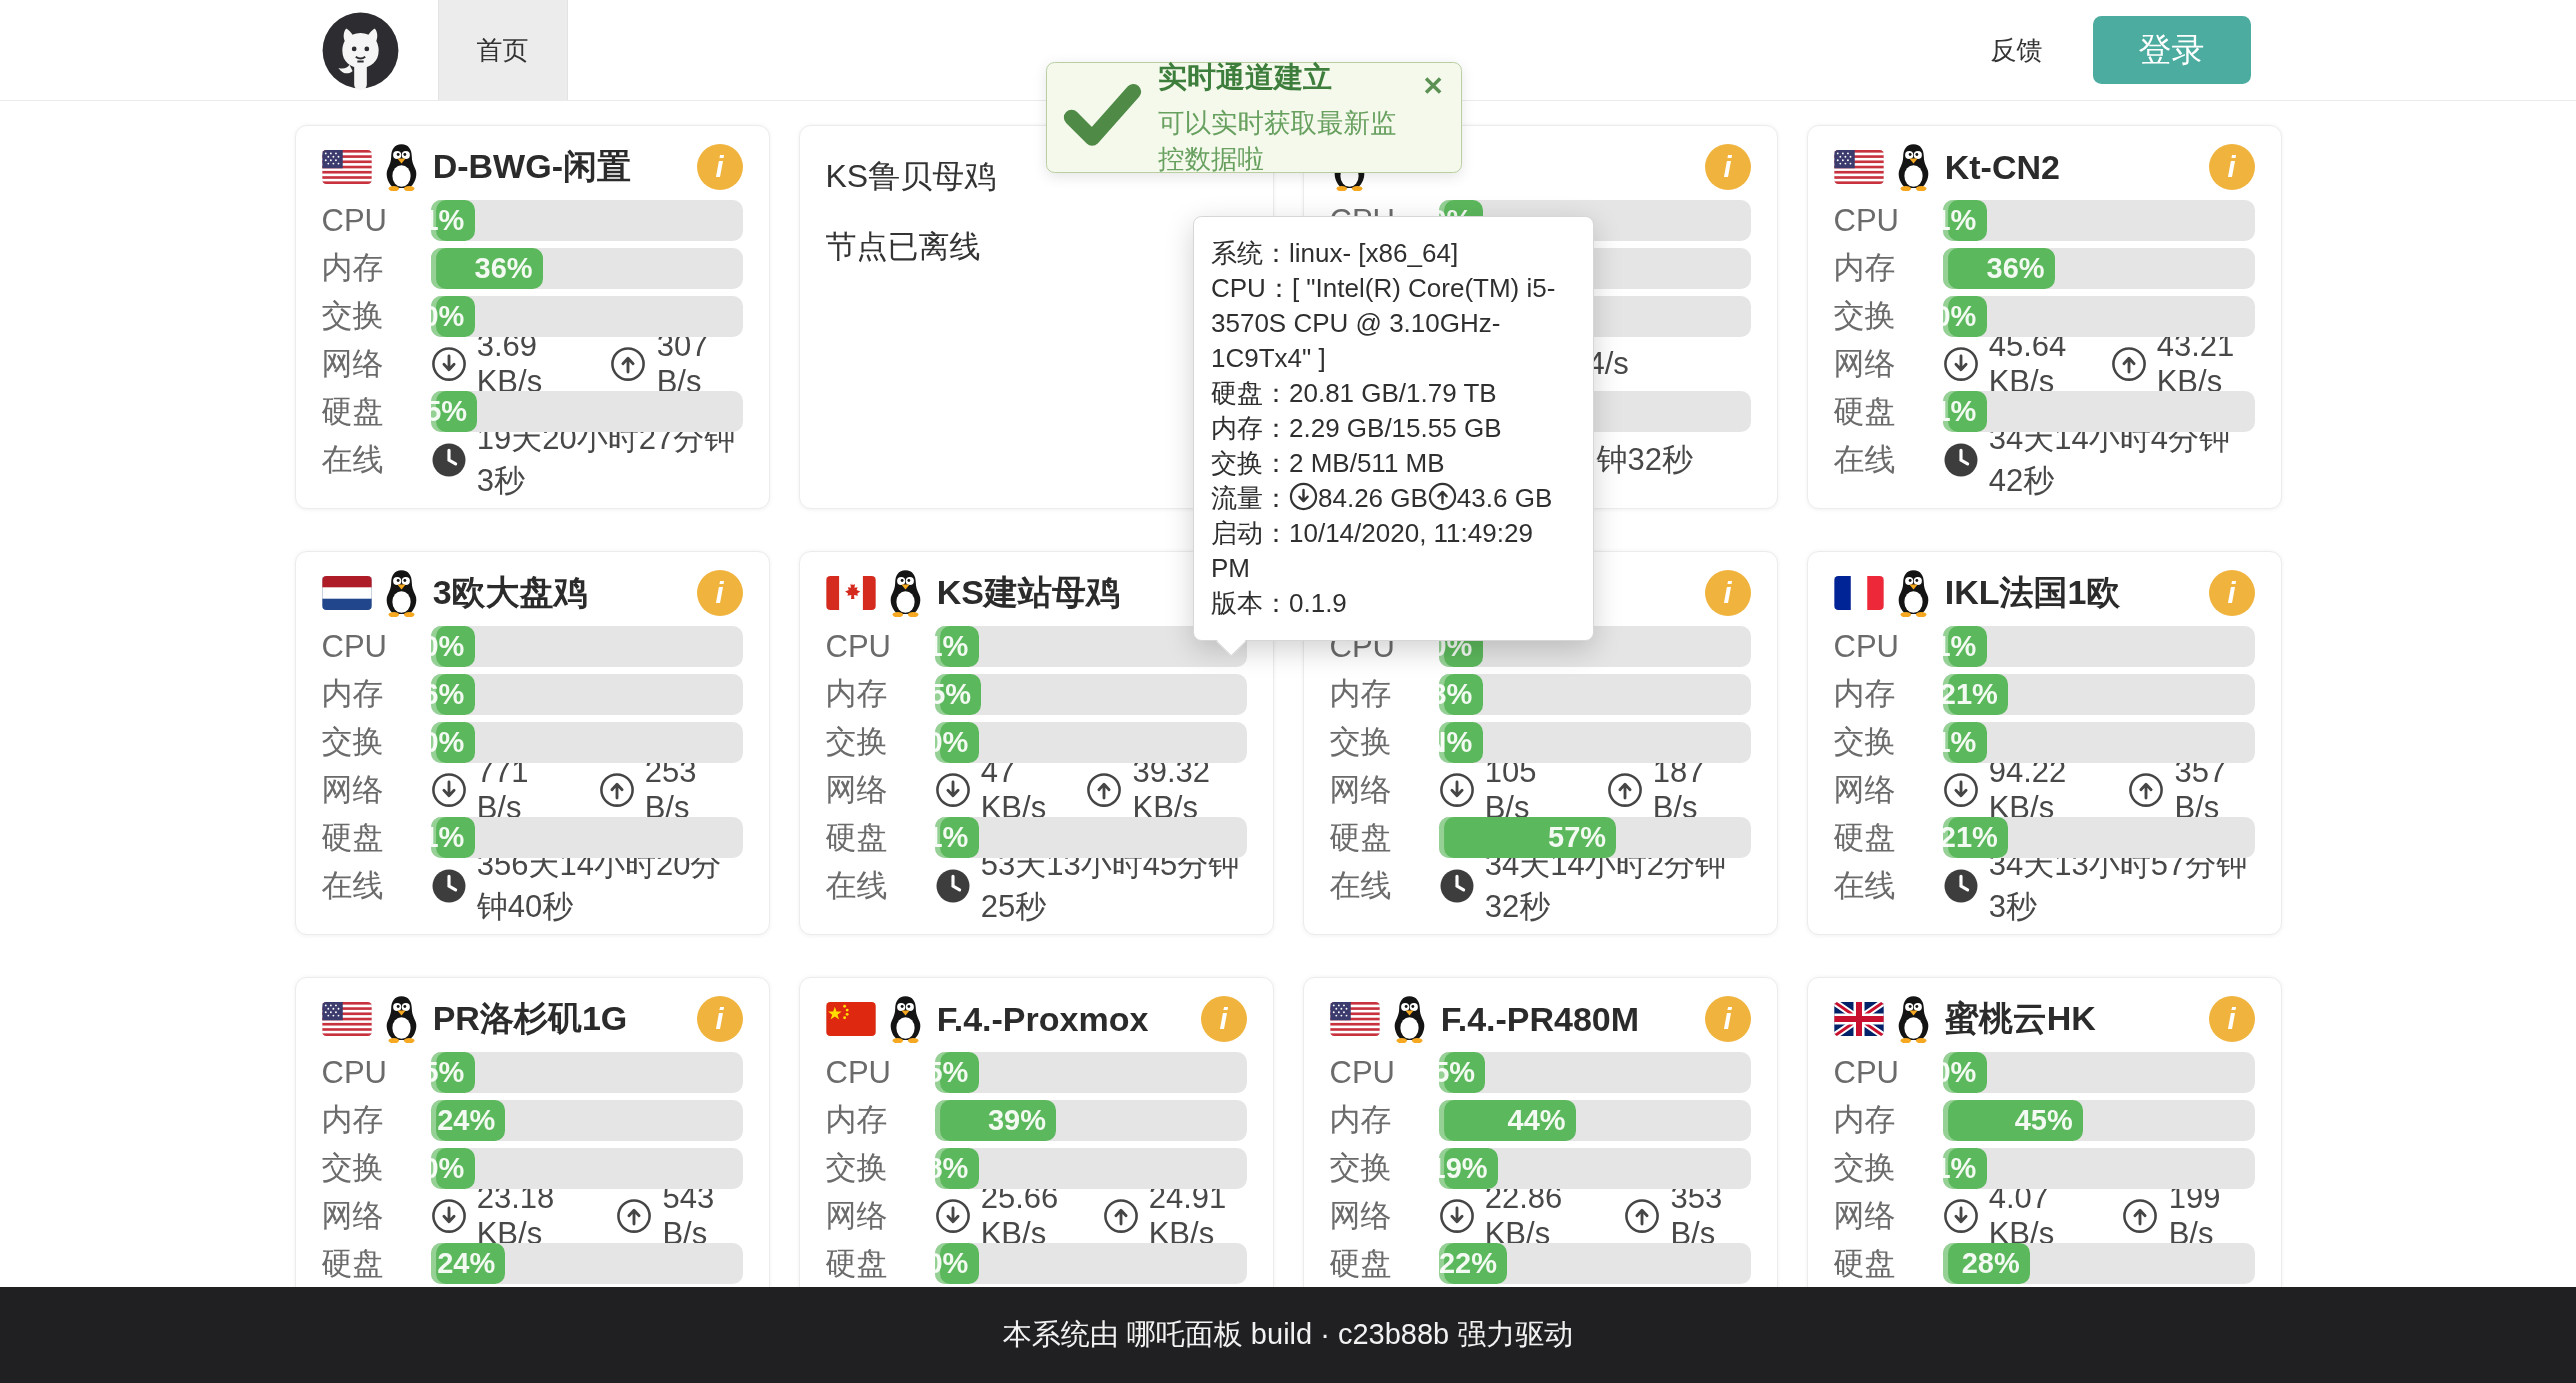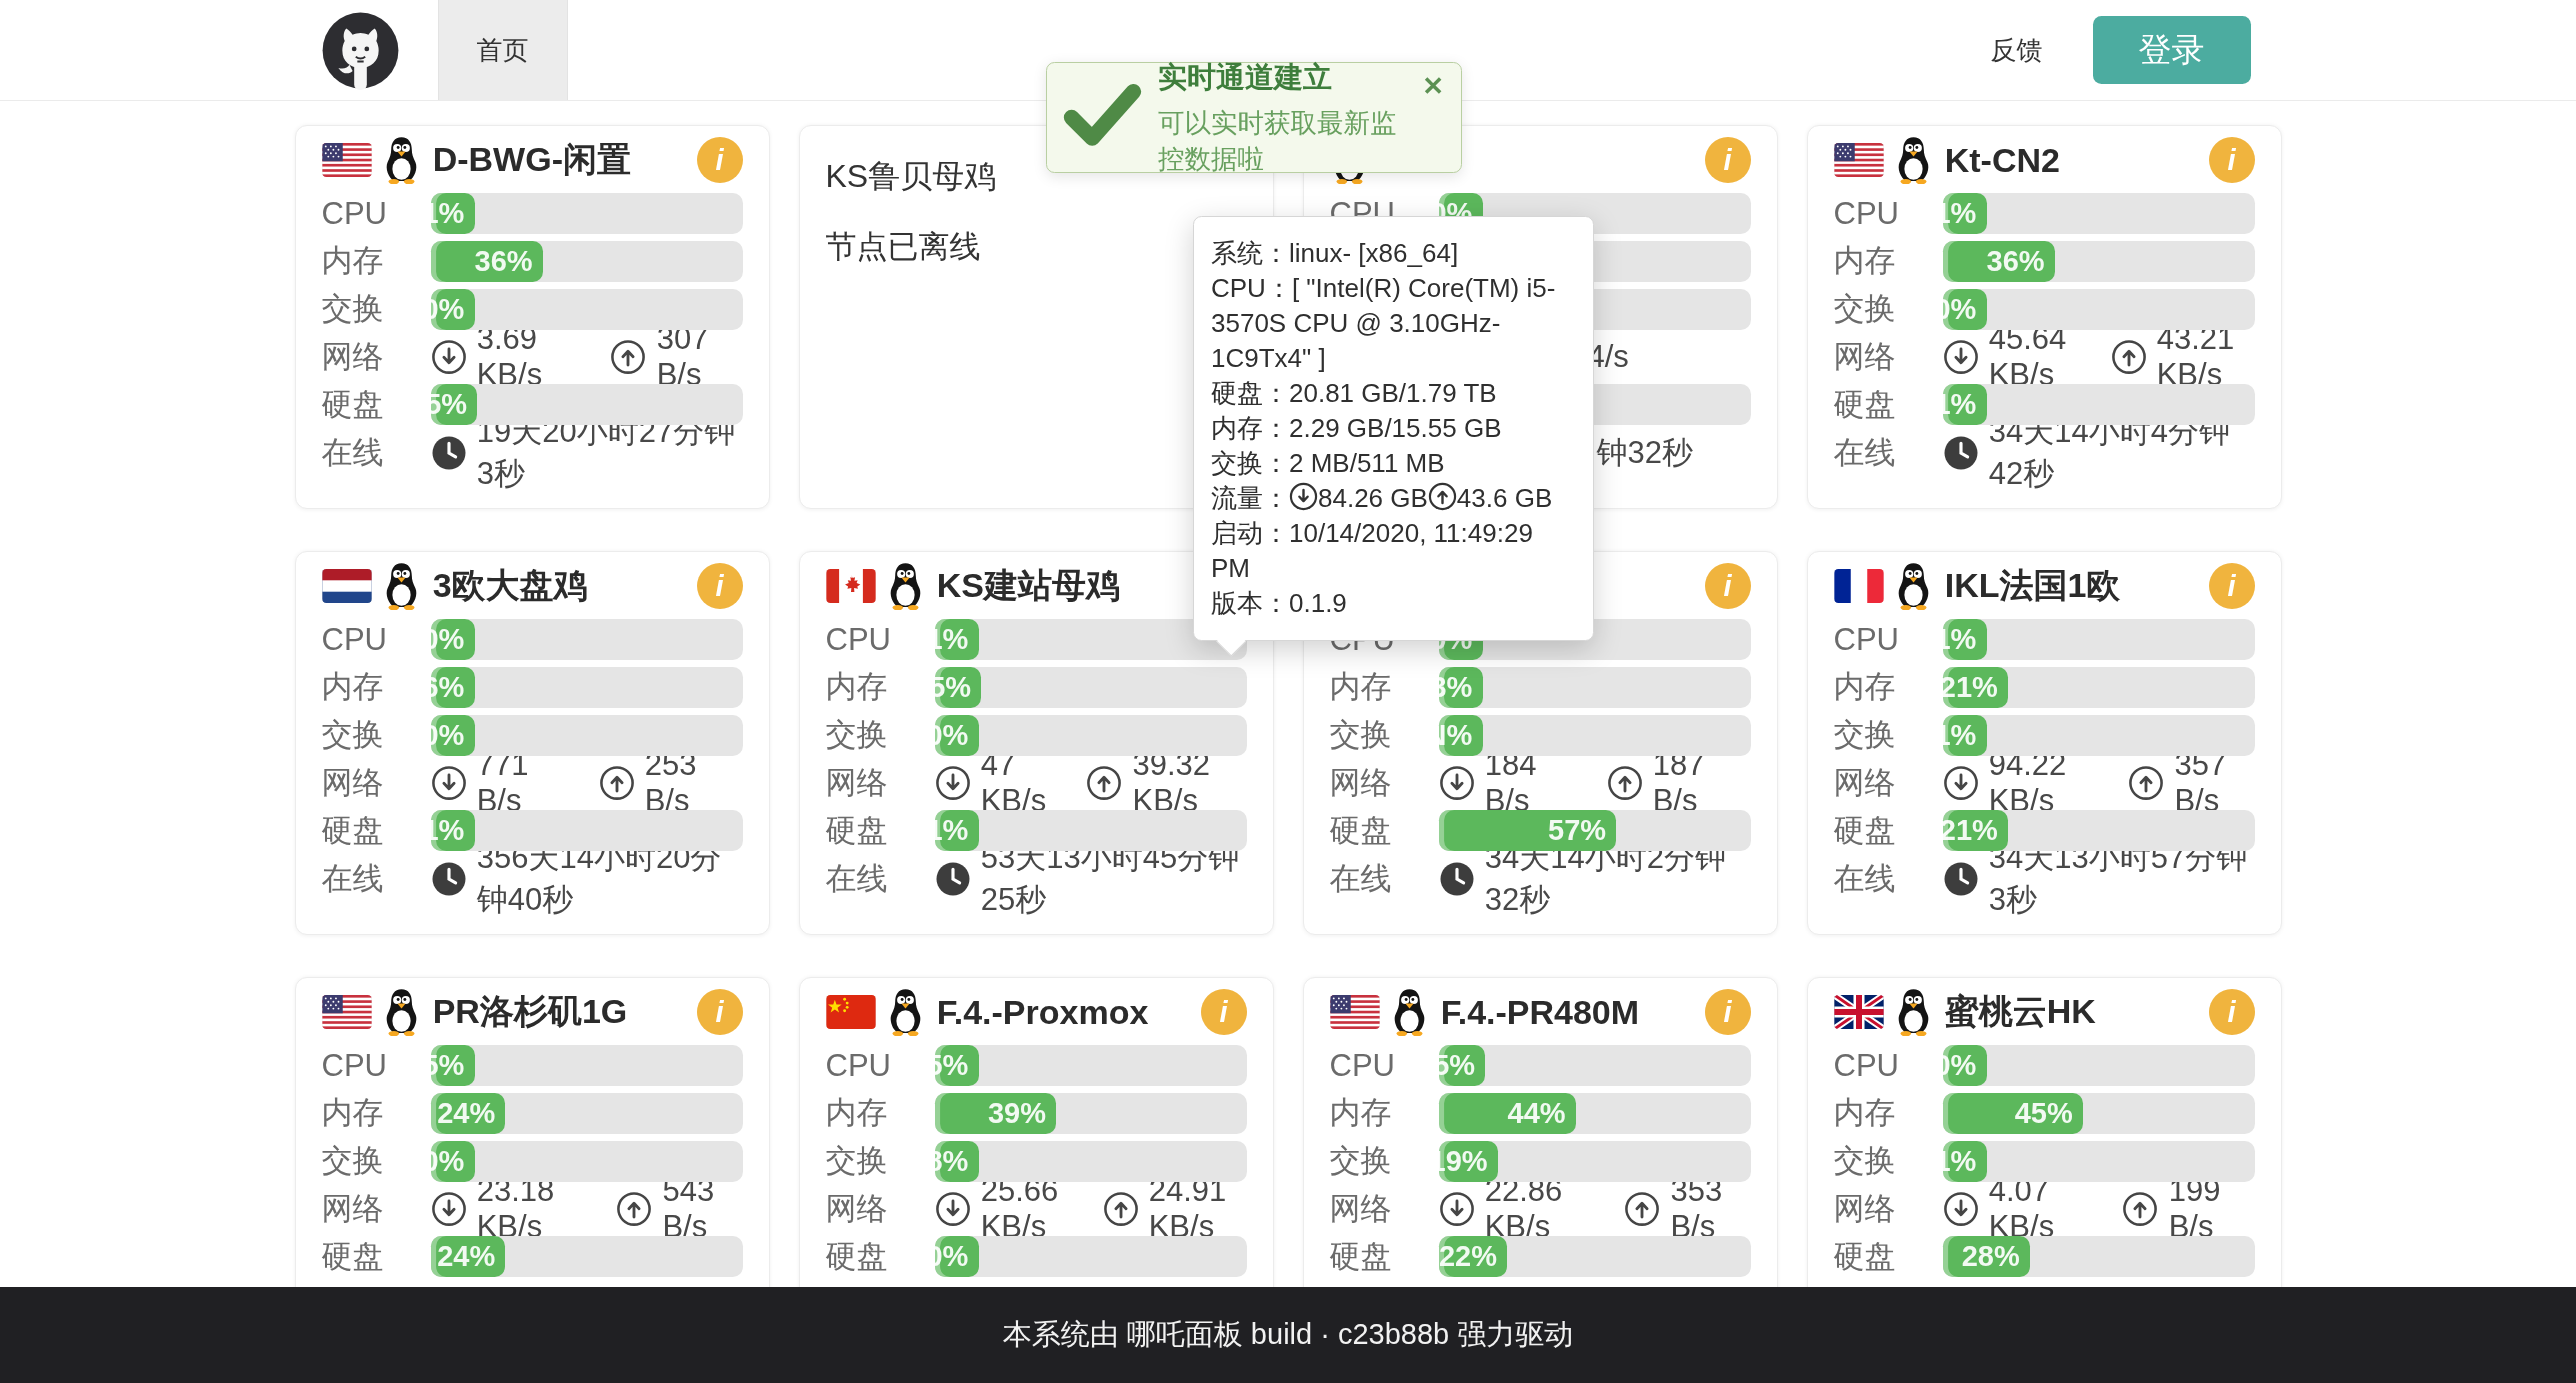--- a/index.html
+++ b/index.html
@@ -15,21 +15,21 @@
         font-size:26px; color:#333; cursor:pointer; }
   .nav-spacer{ flex:1; }
   .feedback{ font-size:26px; color:#333; margin-right:50px; cursor:pointer; }
   .login-btn{ background:#4caca0; color:#fff; font-size:33px; border:none; border-radius:8.5px;
               padding:0 46px; height:68px; margin-right:31px; cursor:pointer; }
 
   
   .main{ width:1987px; margin:0 auto; padding-top:24px; }
   .grid{ display:grid; grid-template-columns:repeat(4,1fr); column-gap:29px; row-gap:42px; }
   .card{ position:relative; background:#fff; border:0.9px solid #ececec; border-radius:12px;
-         box-shadow:0 0.9px 4.3px rgba(0,0,0,.06); height:384px; padding:6px 26px; }
+         box-shadow:0 0.9px 4.3px rgba(0,0,0,.06); height:384px; padding:13px 26px; }
   .card-header{ display:flex; align-items:center; height:56px; margin-bottom:5.1px; }
   .flag{ width:50px; height:34px; border-radius:4.3px; overflow:hidden; flex:none;
          box-shadow:inset 0 0 0 0.9px rgba(0,0,0,.12); margin-right:10.2px; }
   .flag svg{ display:block; width:50px; height:34px; }
   .tux{ width:39px; height:48px; flex:none; margin-right:12px; }
   .card-title{ font-size:34px; font-weight:bold; color:#2b2b2b; white-space:nowrap;
                overflow:hidden; flex:1; }
   .info-icon{ width:46px; height:46px; border-radius:50%; background:#f0b43e; color:#fff;
               font-size:29px; font-weight:bold; display:flex; align-items:center;
               justify-content:center; flex:none; cursor:pointer; font-style:italic; }
@@ -620,21 +620,21 @@
               </div>
         </div>
       </div>
       <div class="srow">
         <span class="slabel">网络</span>
         <span class="nval">
           <svg class="cicon" viewBox="0 0 24 24">
             <circle cx="12" cy="12" r="10.4" fill="none" stroke="#454545" stroke-width="1.7"></circle>
             <path d="M12 6.6v9M8.6 12.2l3.4 3.6 3.4-3.6" fill="none" stroke="#454545" stroke-width="1.9" stroke-linecap="round" stroke-linejoin="round"></path>
           </svg>
-          <span>184 B/s</span>
+          <span>105 B/s</span>
           <svg class="cicon upgap" viewBox="0 0 24 24">
             <circle cx="12" cy="12" r="10.4" fill="none" stroke="#454545" stroke-width="1.7"></circle>
             <path d="M12 17.4v-9M8.6 11.8L12 8.2l3.4 3.6" fill="none" stroke="#454545" stroke-width="1.9" stroke-linecap="round" stroke-linejoin="round"></path>
           </svg>
           <span>187 B/s</span>
         </span>
 
       </div>
       <div class="srow">
         <span class="slabel">硬盘</span>

